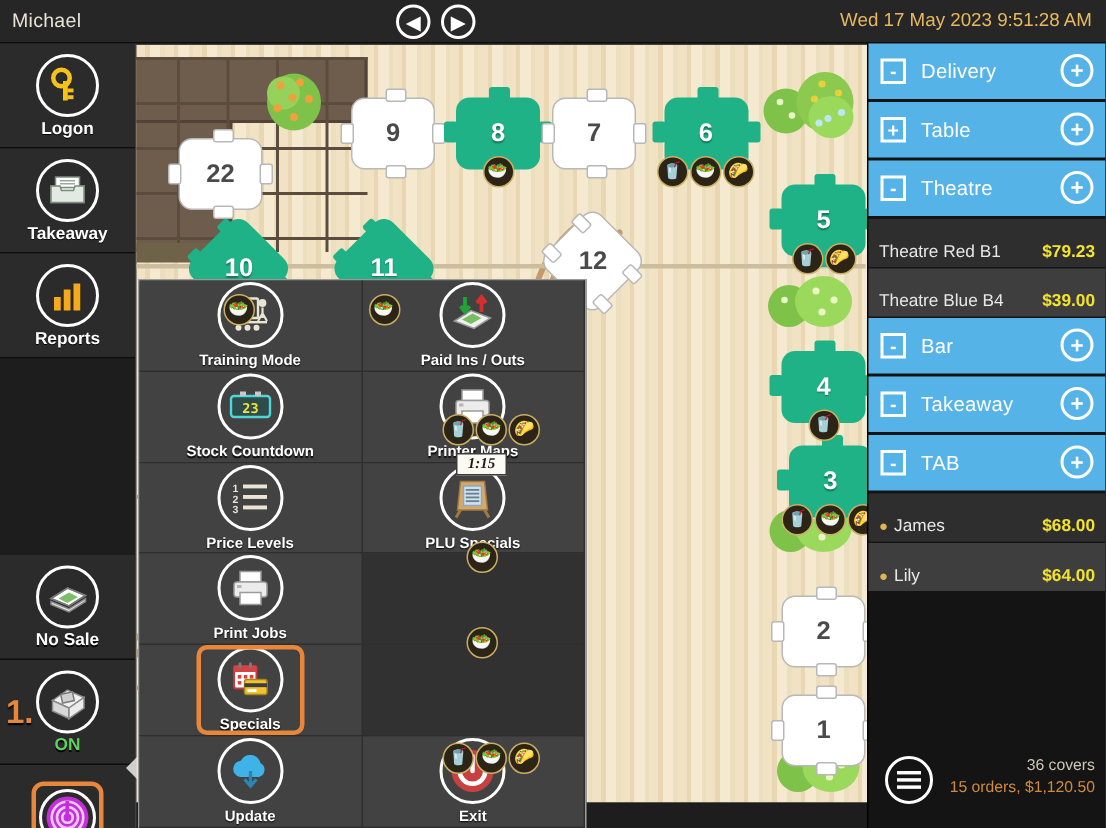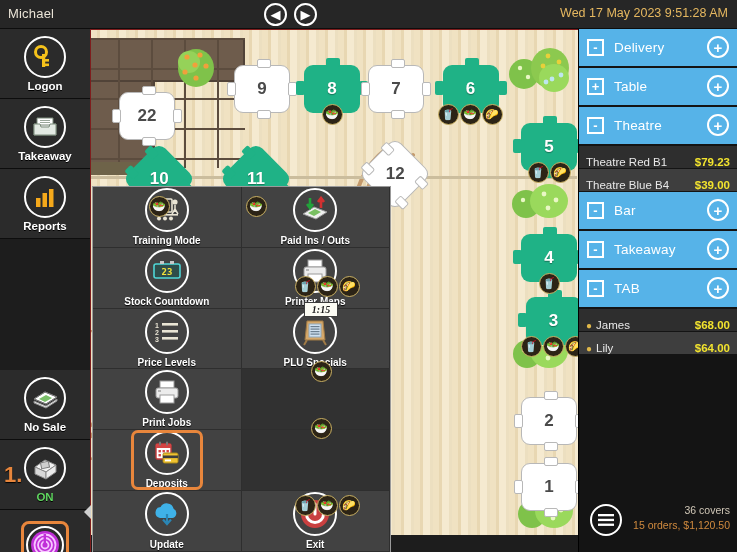--- a/index.html
+++ b/index.html
@@ -2,21 +2,21 @@
 <html><head>
 <meta charset="utf-8">
 <style>
   * { box-sizing: border-box; margin: 0; padding: 0; }
   html, body {
     width: 737px; height: 552px;
     background: #1b1b1b;
     font-family: "Liberation Sans", sans-serif;
     overflow: hidden;
   }
-  #app { position: relative; width: 737px; height: 552px; background: #7f1d1d; }
+  #app { position: relative; width: 737px; height: 552px; background: #404040; }
 
   
   #topbar {
     position: absolute; left: 0; top: 0; width: 737px; height: 29px;
     background: #262626; border-bottom: 1px solid #0d0d0d;
   }
   #topbar .user {
     position: absolute; left: 8px; top: 6px;
     color: #e9e3d6; font-size: 13px; letter-spacing: .2px;
   }
@@ -192,21 +192,21 @@
     color: #ffffff; font-size: 13.5px; margin-left: 10px; letter-spacing: .2px;
   }
   .grp .addc {
     position: absolute; right: 8px; top: 7px;
     width: 22px; height: 22px; border-radius: 50%;
     border: 2px solid #ffffff; background: #56b3e8;
     color: #ffffff; font-size: 15px; font-weight: bold; line-height: 1;
     display: flex; align-items: center; justify-content: center;
   }
   .row {
-    height: 22px; display: flex; align-items: flex-end; padding: 0 7px;
+    height: 22px; display: flex; align-items: flex-start; padding: 16px 7px;
     justify-content: space-between; margin-bottom: 1px;
   }
   .row.odd { background: #2e2e2e; }
   .row.even { background: #3e3e3e; }
   .row .rname { color: #e8e8e8; font-size: 11.5px; }
   .row .ramt { color: #f2e32e; font-size: 11.5px; font-weight: bold; }
   .row .dot { color: #e0b84a; margin-right: 4px; font-size: 10px; }
   .row .rleft { display: flex; align-items: center; }
   #rfooter { position: absolute; left: 0; bottom: 0; width: 159px; height: 62px; }
   #rfooter .menuc {
@@ -726,21 +726,21 @@
               <rect x="5.5" y="10" width="2.4" height="2.4"></rect>
               <rect x="9.5" y="10" width="2.4" height="2.4"></rect>
               <rect x="13.5" y="10" width="2.4" height="2.4"></rect>
               <rect x="5.5" y="14" width="2.4" height="2.4"></rect>
             </g>
             <rect x="10" y="13" width="15" height="10" rx="1.5" fill="#f0c330" stroke="#a8861a"></rect>
             <rect x="10" y="15.5" width="15" height="2.6" fill="#3d3d3d"></rect>
             <rect x="12" y="19.5" width="6" height="1.8" fill="#ffffff"></rect>
           </svg>
         </div>
-        <div class="plbl">Deposits</div>
+        <div class="plbl">Specials</div>
         <div class="pselbox"></div>
       </div>
       <div class="pcell empty"></div>
       <div class="pcell">
         <div class="pico">
           <svg width="30" height="26" viewBox="0 0 30 26">
             <path d="M8 17 a5.5 5.5 0 0 1 .6 -10.9 a7 7 0 0 1 13 1.6 a5 5 0 0 1 -1 9.3 Z" fill="#3fb2e8"></path>
             <path d="M15 13 L15 22 M11 18.5 L15 23 L19 18.5" stroke="#2a86b5" stroke-width="2.2" fill="none"></path>
           </svg>
         </div>

